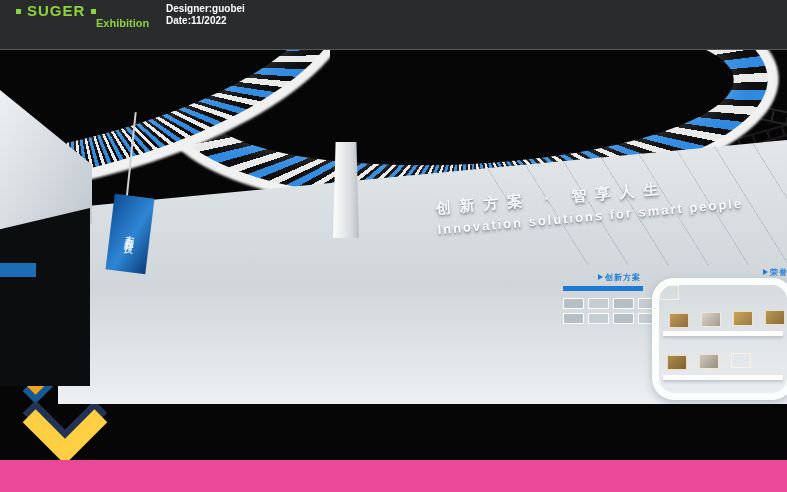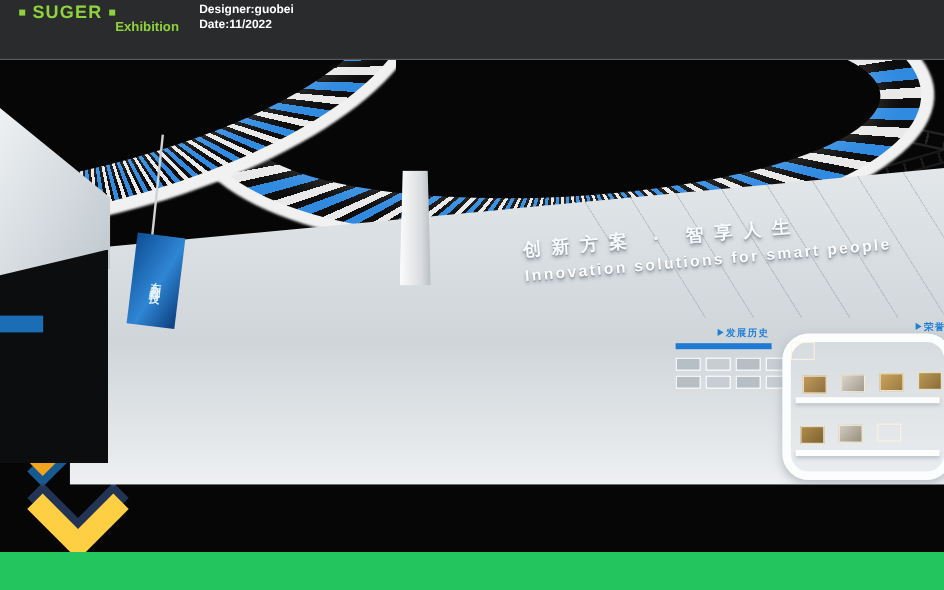--- a/index.html
+++ b/index.html
@@ -1,16 +1,16 @@
 <!DOCTYPE html>
 <html><head>
 <meta charset="utf-8">
 <style>
   html,body{margin:0;padding:0;background:#111;}
-  #app{position:relative;width:787px;height:492px;overflow:hidden;background:#22c55e;
+  #app{position:relative;width:787px;height:492px;overflow:hidden;background:#ec4899;
        font-family:"Liberation Sans",sans-serif;-webkit-font-smoothing:antialiased;}
   #app *{box-sizing:border-box;}
 
   
   .hdr{position:absolute;left:0;top:0;width:787px;height:50px;background:#2a2b2d;border-bottom:1px solid #55585c;z-index:60;}
   .h-logo{position:absolute;left:10px;top:2px;color:#8fd33c;font-size:15px;font-weight:bold;letter-spacing:1px;}
   .h-logo::before,.h-logo::after{content:"";display:inline-block;width:5px;height:5px;background:#8fd33c;margin:0 6px 2px 6px;}
   .h-sub{position:absolute;left:96px;top:17px;color:#8fd33c;font-size:11px;font-weight:bold;}
   .h-designer{position:absolute;left:166px;top:3px;color:#fff;font-size:10px;font-weight:bold;text-align:center;}
   .h-date{position:absolute;left:166px;top:15px;color:#fff;font-size:10px;font-weight:bold;}
@@ -233,21 +233,21 @@
       <div class="mini-blue"></div>
     </div>
 
     <div class="backwall">
       <div class="seams"></div>
       <div class="slogan">
         <div class="slogan-cn">创新方案 · 智享人生</div>
         <div class="slogan-en">Innovation solutions for smart people</div>
       </div>
       <div class="wall-lbl lbl-history">
-        <span class="tri"></span><span>发展历史</span>
+        <span class="tri"></span><span>创新方案</span>
       </div>
       <div class="bar-blue"></div>
       <div class="photos">
         <div></div>
           <div></div>
         <div></div>
           <div></div>
         <div></div>
           <div></div>
         <div></div>

